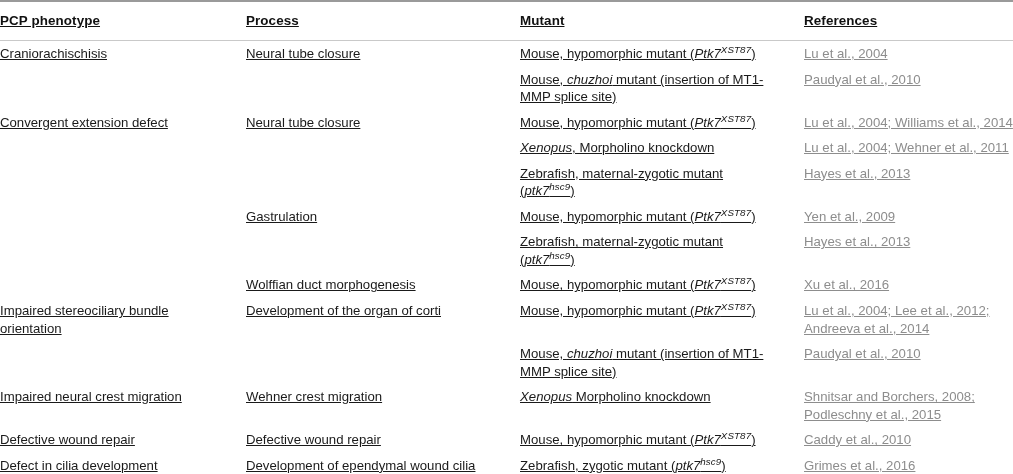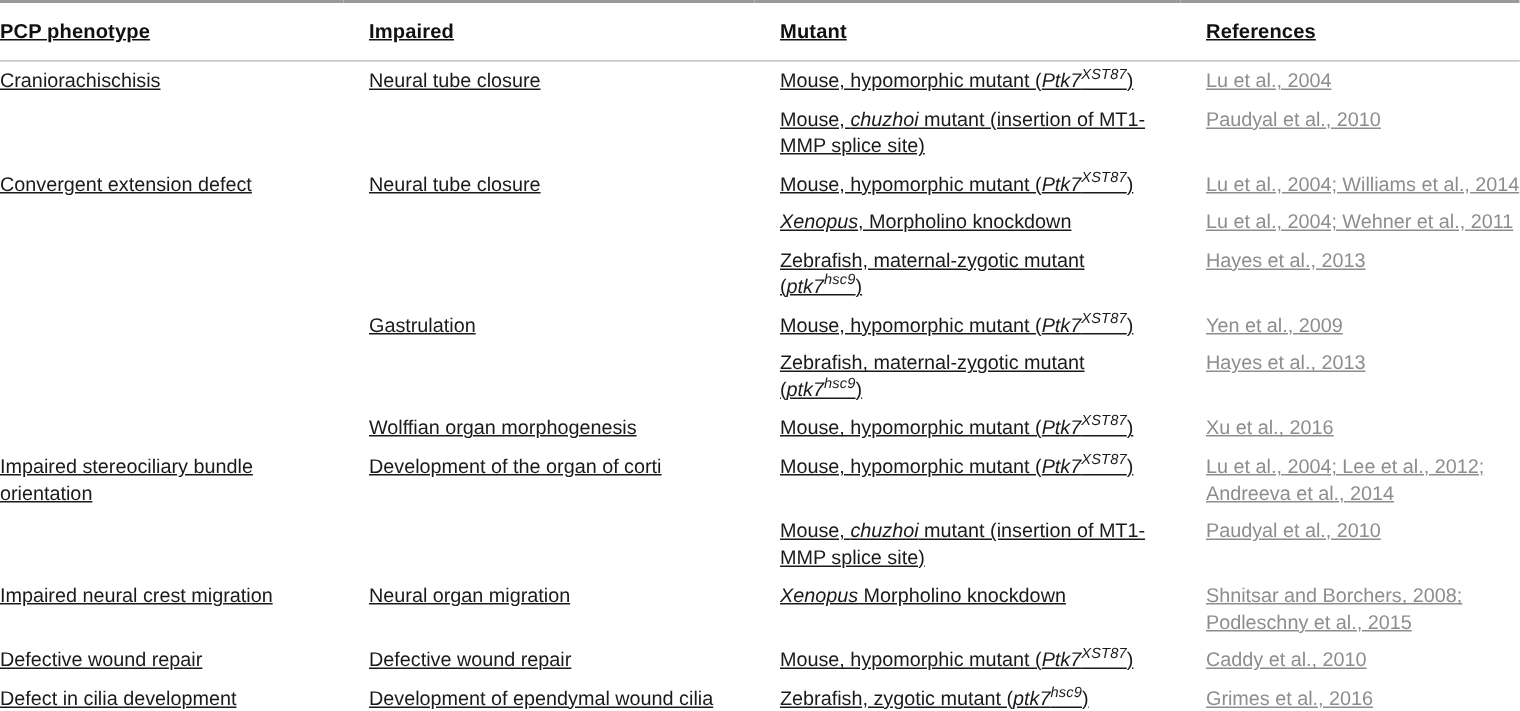--- a/index.html
+++ b/index.html
@@ -79,21 +79,21 @@
 <body>
 
 <div class="table-wrap">
   <table class="pcp-table">
     <thead>
       <tr class="header-row">
         <th class="col-phenotype">
           <span class="cell-inner">PCP phenotype</span>
         </th>
         <th class="col-process">
-          <span class="cell-inner">Impaired</span>
+          <span class="cell-inner">Process</span>
         </th>
         <th class="col-mutant">
           <span class="cell-inner">Mutant</span>
         </th>
         <th class="col-reference">
           <span class="cell-inner">References</span>
         </th>
       </tr>
     </thead>
     <tbody id="table-body">
@@ -193,21 +193,21 @@
           </td>
           <td class="col-reference">
             <span class="cell-inner ref-text">Hayes et al., 2013</span>
           </td>
         </tr>
         <tr>
           <td class="col-phenotype">
             <span class="cell-inner"></span>
           </td>
           <td class="col-process">
-            <span class="cell-inner">Wolffian organ morphogenesis</span>
+            <span class="cell-inner">Wolffian duct morphogenesis</span>
           </td>
           <td class="col-mutant">
             <span class="cell-inner">Mouse, hypomorphic mutant (<span class="sci-italic">Ptk7</span><sup class="gene-sup">XST87</sup>)</span>
           </td>
           <td class="col-reference">
             <span class="cell-inner ref-text">Xu et al., 2016</span>
           </td>
         </tr>
         <tr>
           <td class="col-phenotype">
@@ -235,21 +235,21 @@
           </td>
           <td class="col-reference">
             <span class="cell-inner ref-text">Paudyal et al., 2010</span>
           </td>
         </tr>
         <tr>
           <td class="col-phenotype">
             <span class="cell-inner">Impaired neural crest migration</span>
           </td>
           <td class="col-process">
-            <span class="cell-inner">Neural organ migration</span>
+            <span class="cell-inner">Wehner crest migration</span>
           </td>
           <td class="col-mutant">
             <span class="cell-inner"><span class="sci-italic">Xenopus</span> Morpholino knockdown</span>
           </td>
           <td class="col-reference">
             <span class="cell-inner ref-text">Shnitsar and Borchers, 2008; Podleschny et al., 2015</span>
           </td>
         </tr>
         <tr>
           <td class="col-phenotype">

